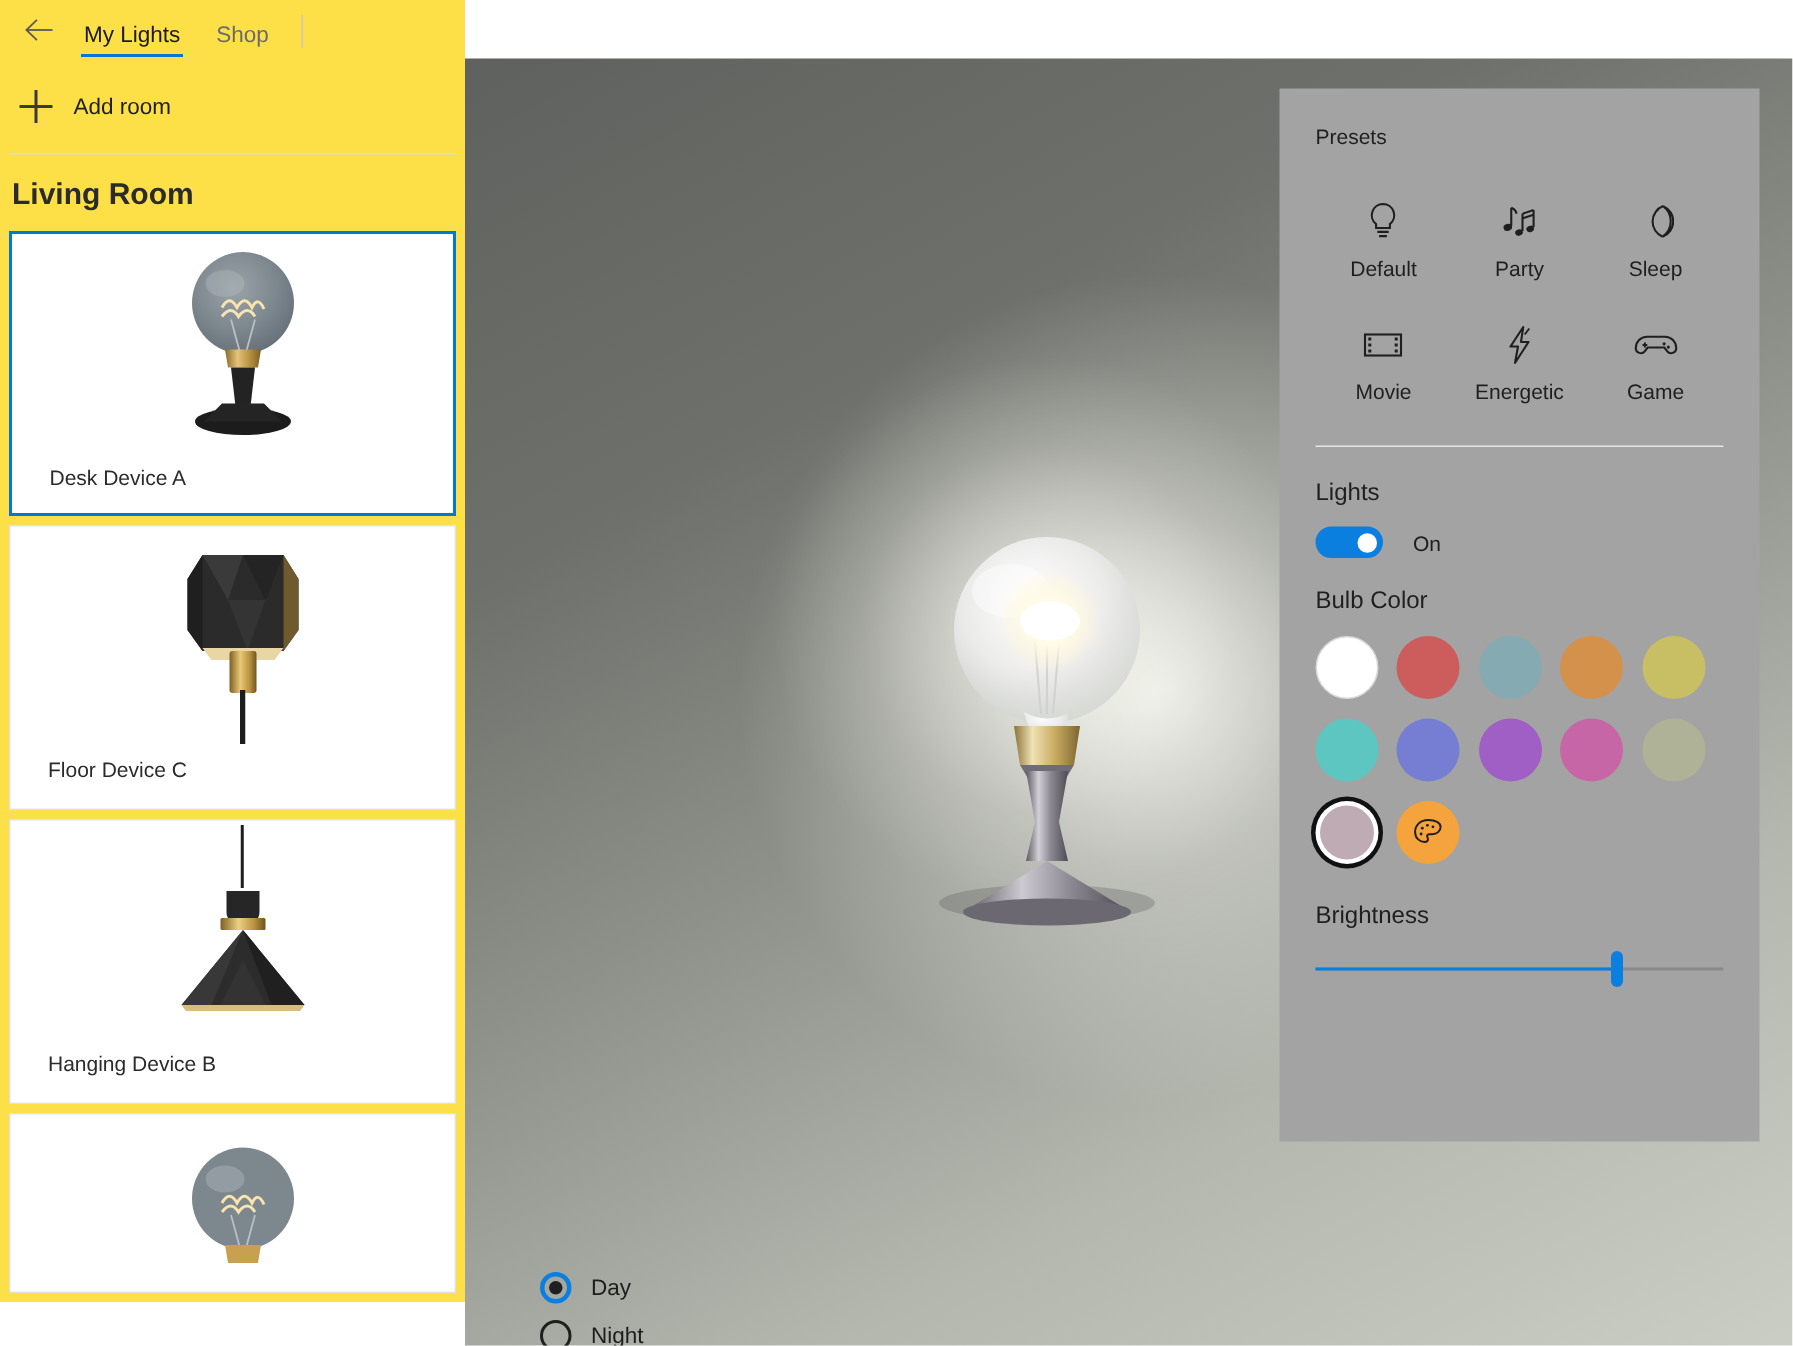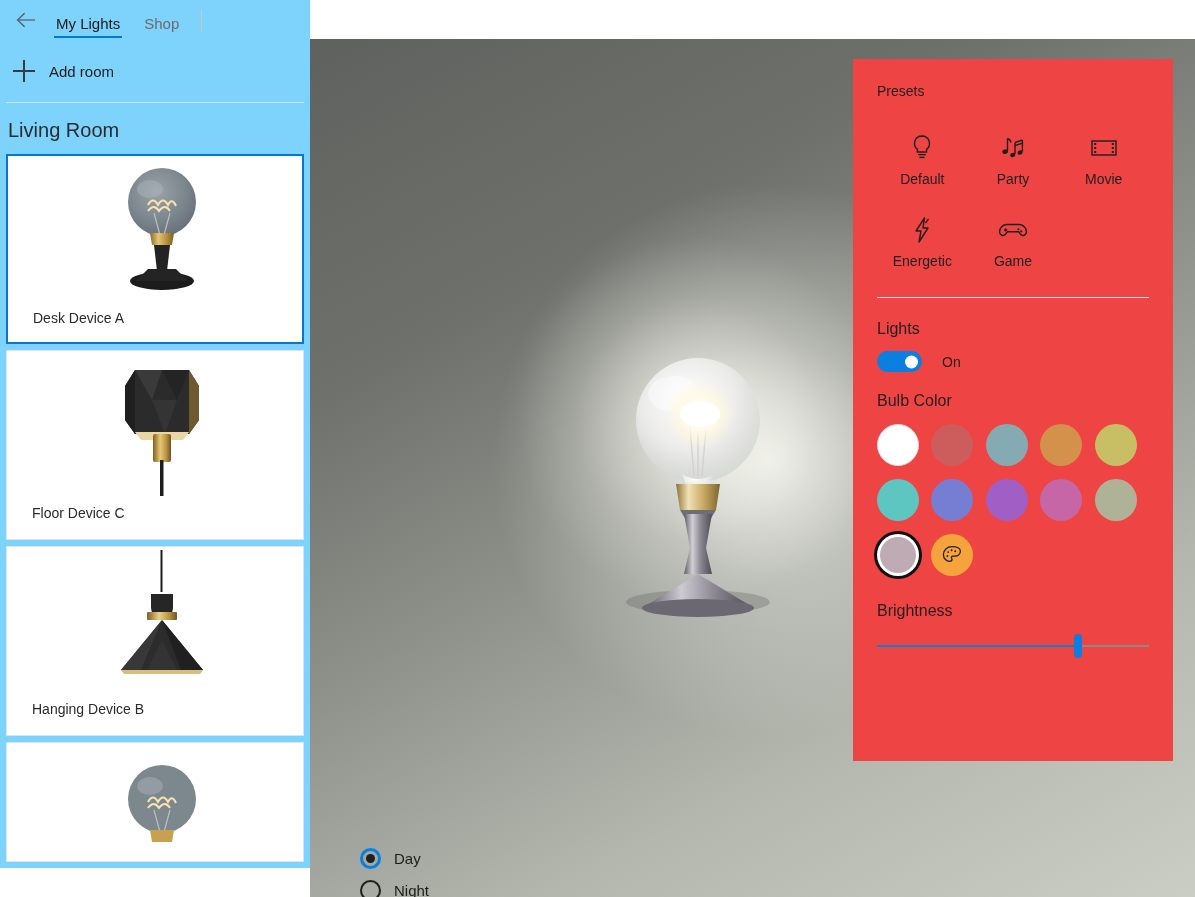--- a/index.html
+++ b/index.html
@@ -7,21 +7,21 @@
     width: 1195px; height: 897px;
     overflow: hidden;
     font-family: "Liberation Sans", sans-serif;
     background: #ffffff;
   }
   .app { position: relative; width: 1195px; height: 897px; display: flex; }
 
   
   .sidebar {
     width: 310px; height: 868px;
-    background: #7dd3fc;
+    background: #fde047;
     position: relative;
     overflow: hidden;
     flex: 0 0 310px;
   }
   .topbar {
     height: 38px;
     display: flex; align-items: flex-end;
     padding-left: 8px;
   }
   .back-btn {
@@ -63,21 +63,21 @@
   }
   .add-room .plus::before { left: 0; right: 0; top: 10px; height: 1.5px; }
   .add-room .plus::after { top: 0; bottom: 0; left: 10px; width: 1.5px; }
   .add-room .label { margin-left: 14px; font-size: 15px; color: #1f1f1f; text-align: right; }
 
   .sep { height: 1px; background: #dcdcdc; margin: 8px 6px 0 6px; }
 
   .room-title {
     font-size: 20px; color: #2b2b2b;
     padding: 16px 0 12px 8px;
-    font-weight: 400;
+    font-weight: 700;
   }
 
   .device-card {
     position: relative;
     margin: 0 6px 6px 6px;
     background: #ffffff;
     border: 1px solid #e2e2e2;
     height: 190px;
     cursor: pointer;
     overflow: hidden;
@@ -142,21 +142,21 @@
     width: 9px; height: 9px; border-radius: 50%;
     background: #1f1f1f;
   }
   .radio-label { margin-left: 13px; font-size: 15px; color: #1d1d1d; }
 
   
   .panel {
     position: absolute;
     left: 853px; top: 59px;
     width: 320px; height: 702px;
-    background: #ef4444;
+    background: #a3a3a3;
     z-index: 5;
     padding: 24px 24px 0 24px;
   }
   .panel-label { font-size: 14px; color: #1f1f1f; }
 
   .preset-grid {
     display: grid;
     grid-template-columns: repeat(3, 1fr);
     row-gap: 26px;
     margin-top: 32px;
@@ -464,20 +464,29 @@
             <path d="M23.4 5 v11.5" stroke="#1f1f1f" stroke-width="1.4" fill="none"></path>
             <path d="M16 7.5 l7.4 -2.5" stroke="#1f1f1f" stroke-width="1.4" fill="none"></path>
             <path d="M16 10.6 l7.4 -2.5" stroke="#1f1f1f" stroke-width="1.4" fill="none"></path>
             <ellipse cx="13.7" cy="20" rx="2.6" ry="2.1" fill="#1f1f1f" transform="rotate(-18 13.7 20)"></ellipse>
             <ellipse cx="21.1" cy="17.6" rx="2.6" ry="2.1" fill="#1f1f1f" transform="rotate(-18 21.1 17.6)"></ellipse>
           </svg>
         </span>
         <span class="preset-label">Party</span>
       </div>
 
+      <div class="preset">
+        <span class="preset-icon">
+          <svg width="24" height="26" viewBox="0 0 24 26">
+            <path d="M16.8 2.4 a11 11 0 0 1 -0.4 20.4 a12.6 12.6 0 0 0 0.4 -20.4 z" fill="none" stroke="#1f1f1f" stroke-width="1.4"></path>
+            <path d="M16.4 22.8 a11 11 0 0 1 0.4 -20.4" fill="none" stroke="#1f1f1f" stroke-width="1.4"></path>
+          </svg>
+        </span>
+        <span class="preset-label">Sleep</span>
+      </div>
 
       <div class="preset">
         <span class="preset-icon">
           <svg width="28" height="22" viewBox="0 0 28 22">
             <rect x="2" y="4" width="24" height="14" fill="none" stroke="#1f1f1f" stroke-width="1.4"></rect>
             <g fill="#1f1f1f">
               <rect x="4.2" y="6" width="2" height="2"></rect>
               <rect x="4.2" y="10" width="2" height="2"></rect>
               <rect x="4.2" y="14" width="2" height="2"></rect>
               <rect x="21.8" y="6" width="2" height="2"></rect>

